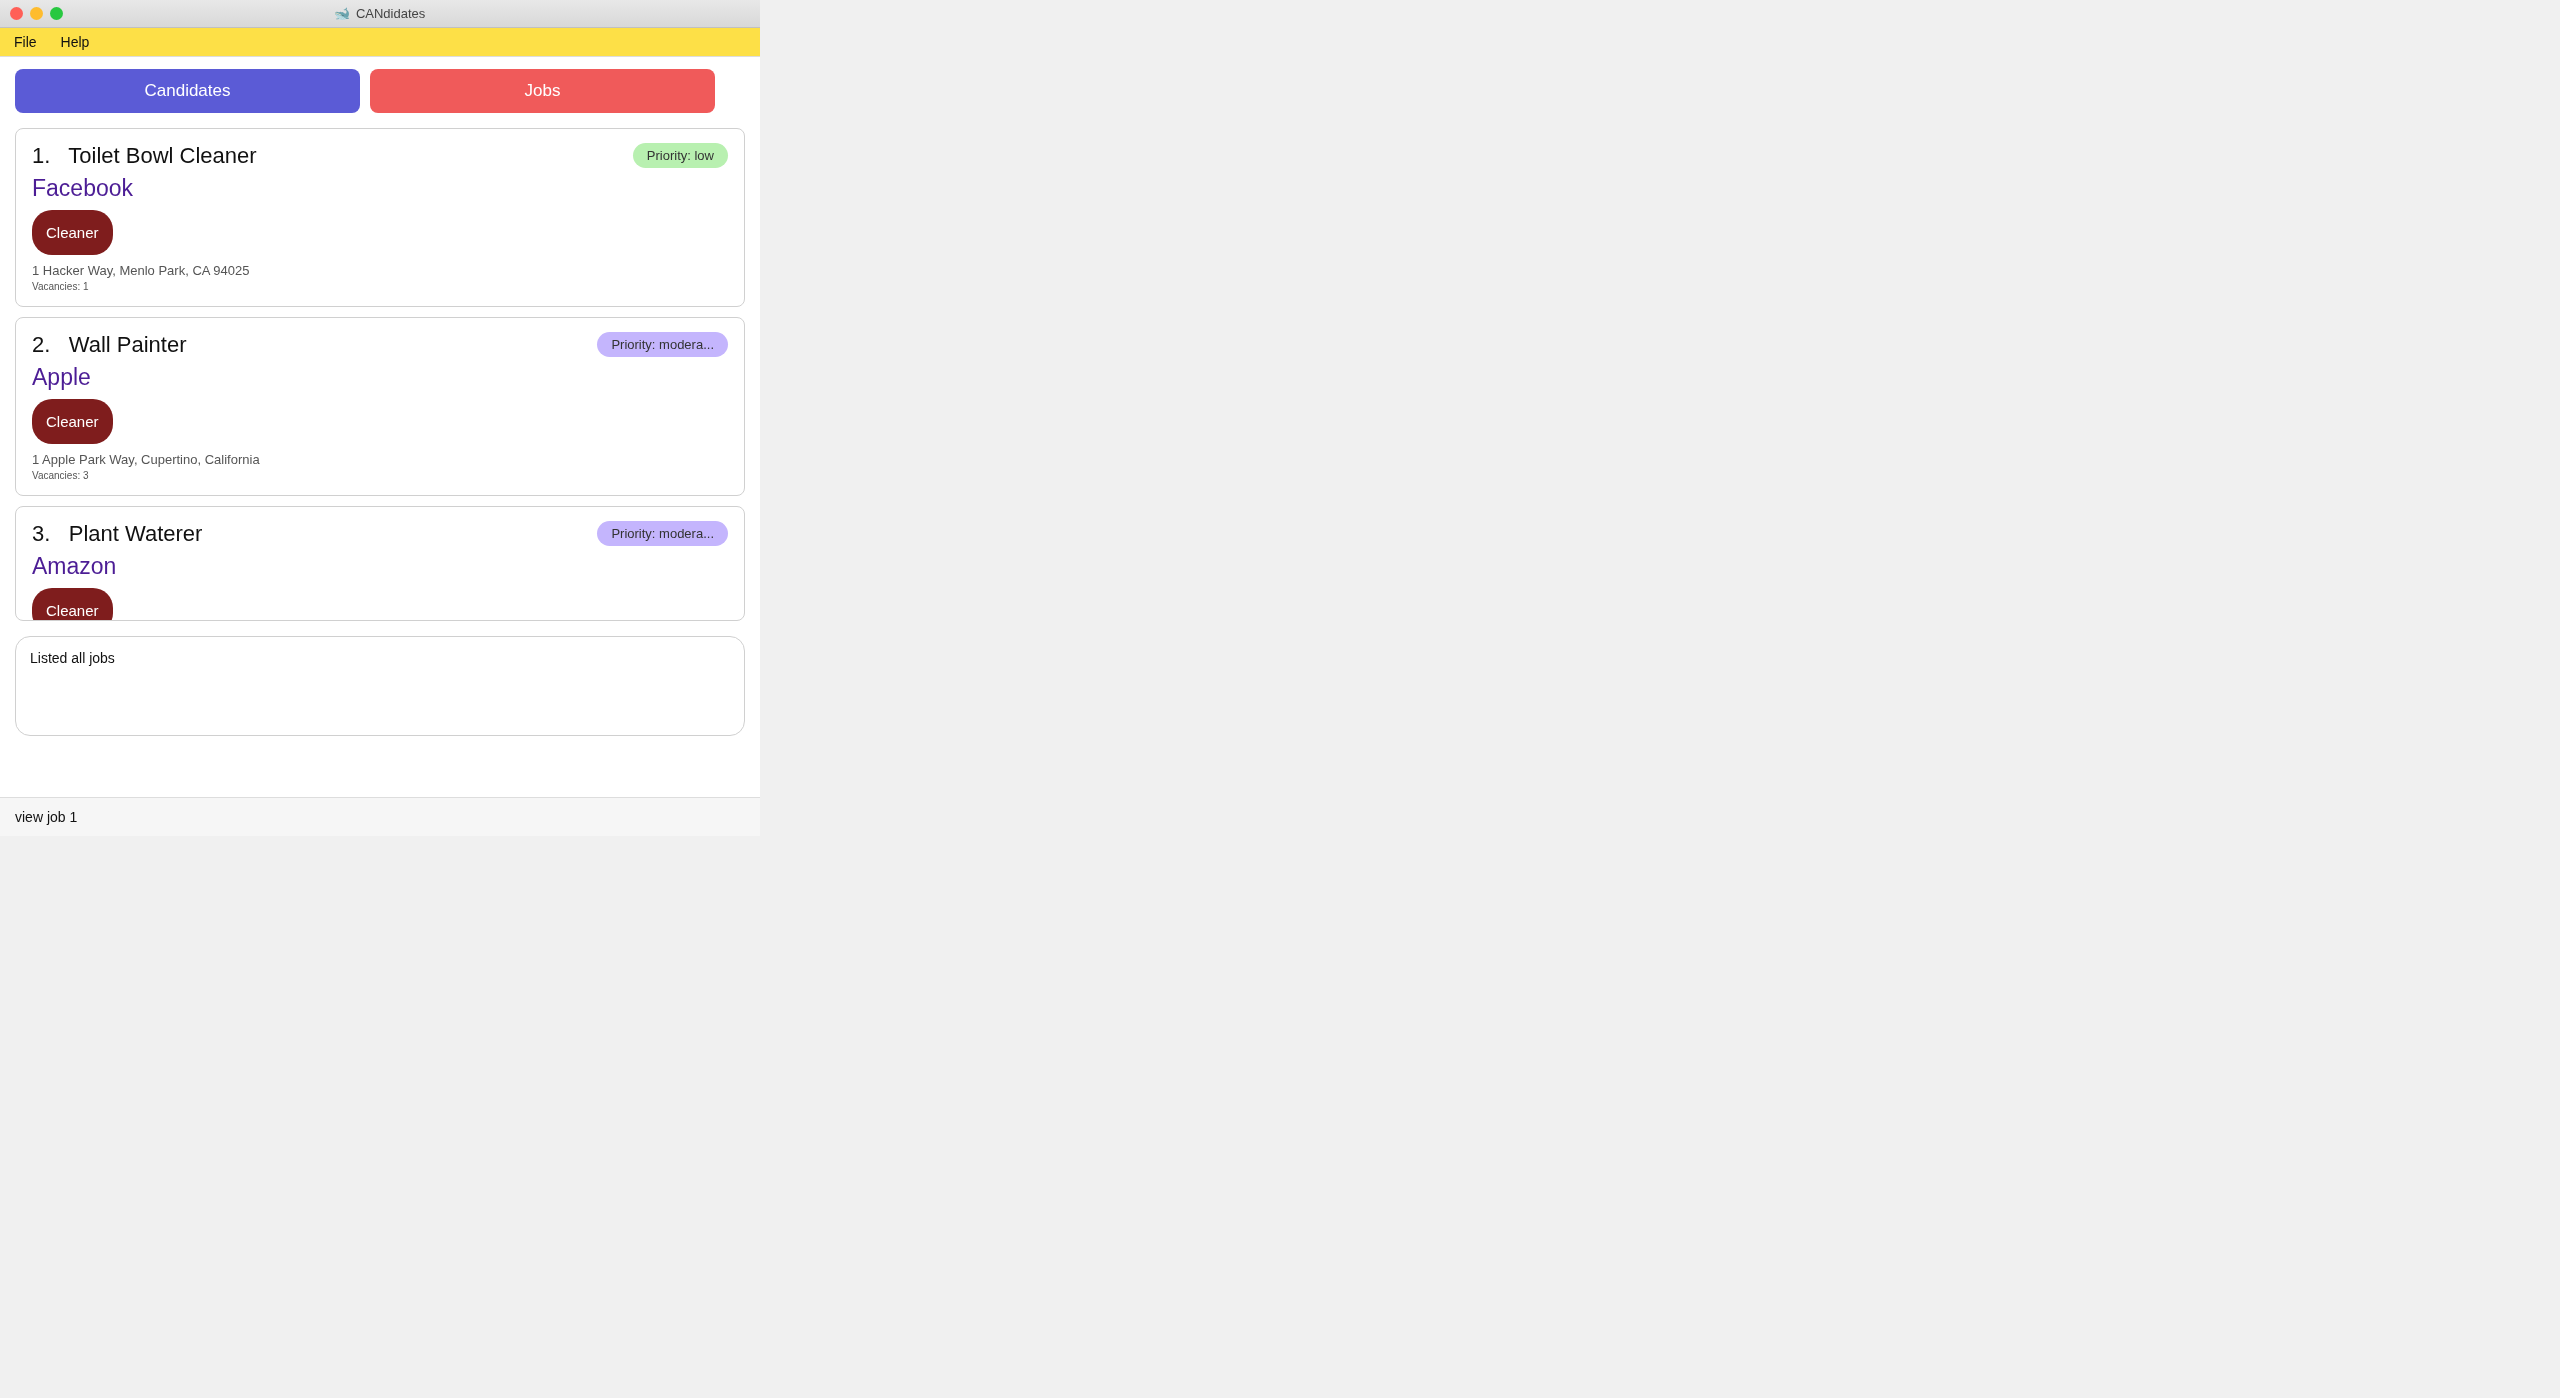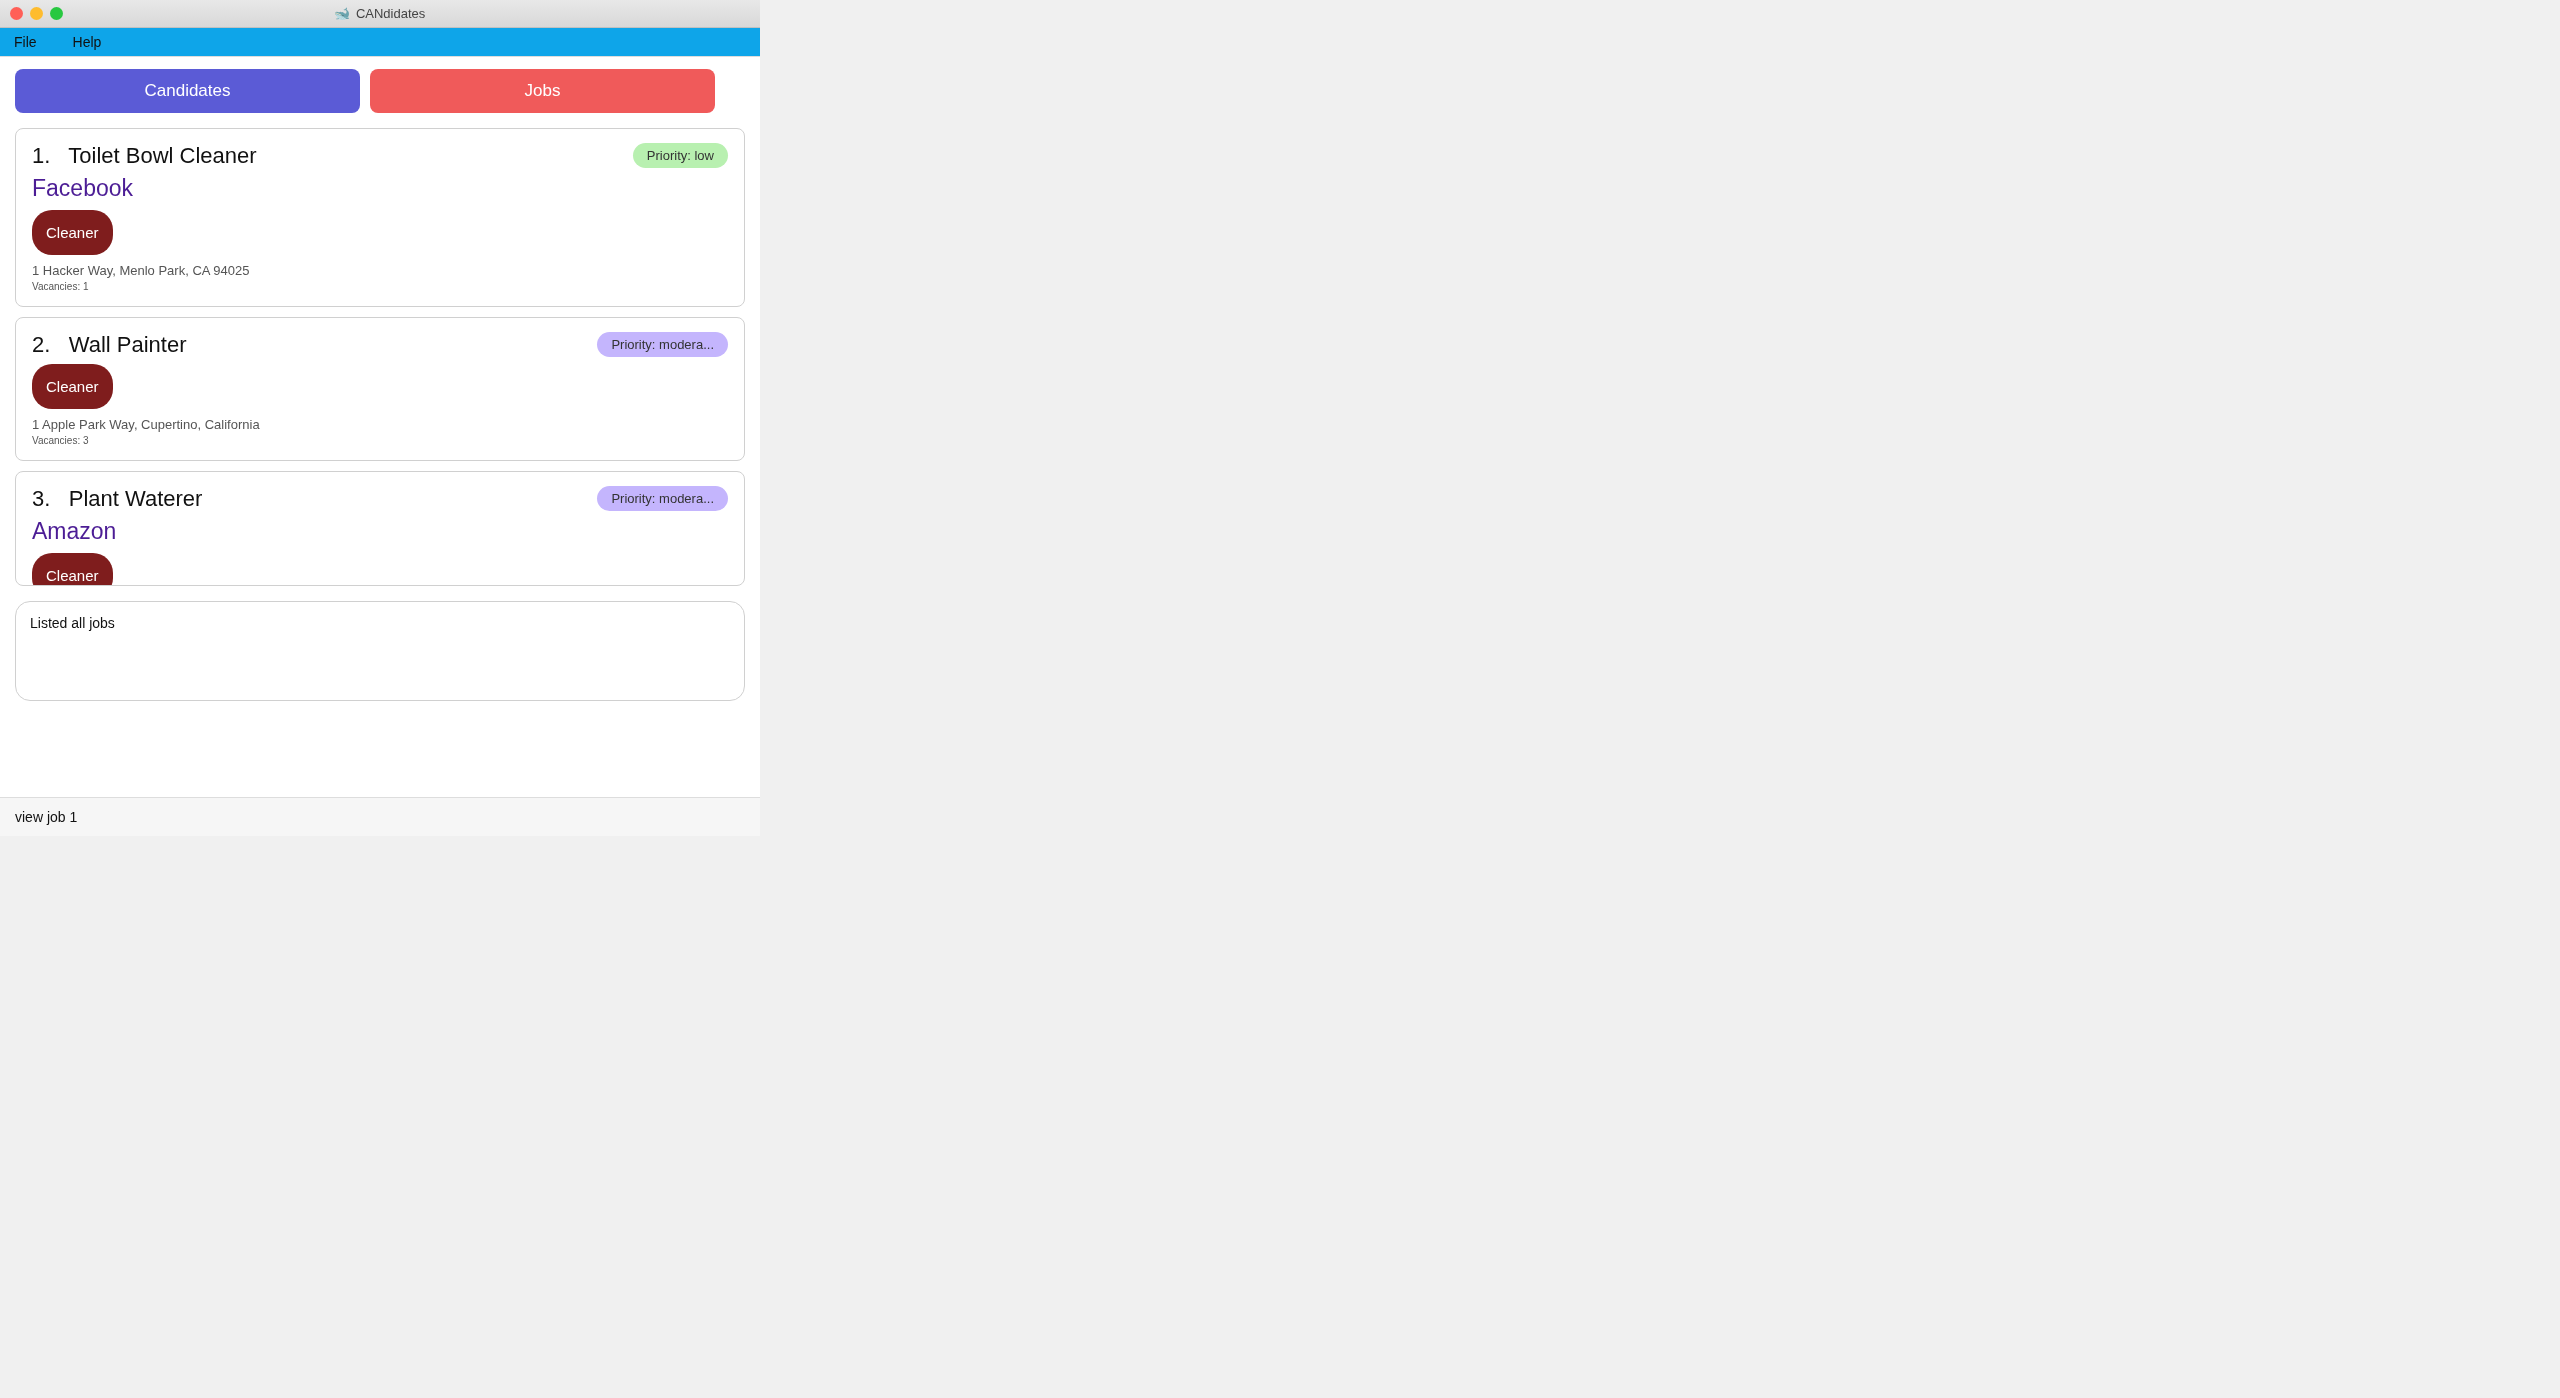--- a/index.html
+++ b/index.html
@@ -50,24 +50,24 @@
     .title-bar-title {
       font-size: 13px;
       color: #444;
       display: flex;
       align-items: center;
       gap: 5px;
     }
 
     
     .menu-bar {
-      background: #0ea5e9;
+      background: #fde047;
       padding: 4px 10px;
       display: flex;
-      gap: 28px;
+      gap: 16px;
       border-bottom: 1px solid #ddd;
     }
 
     .menu-item {
       font-size: 14px;
       color: #111;
       cursor: pointer;
       padding: 2px 4px;
     }
 
@@ -259,20 +259,21 @@
 
     <div class="job-card">
       <div class="job-header">
         <div class="job-title">
           <span>2.</span>
           &nbsp;
           <span>Wall Painter</span>
         </div>
         <span class="priority-badge priority-moderate">Priority: modera...</span>
       </div>
+      <div class="company-name">Apple</div>
       <span class="tag-badge">Cleaner</span>
       <div class="job-address">1 Apple Park Way, Cupertino, California</div>
       <div class="job-vacancies">Vacancies: 3</div>
     </div>
 
     <div class="job-card partial">
       <div class="job-header">
         <div class="job-title">
           <span>3.</span>
           &nbsp;

